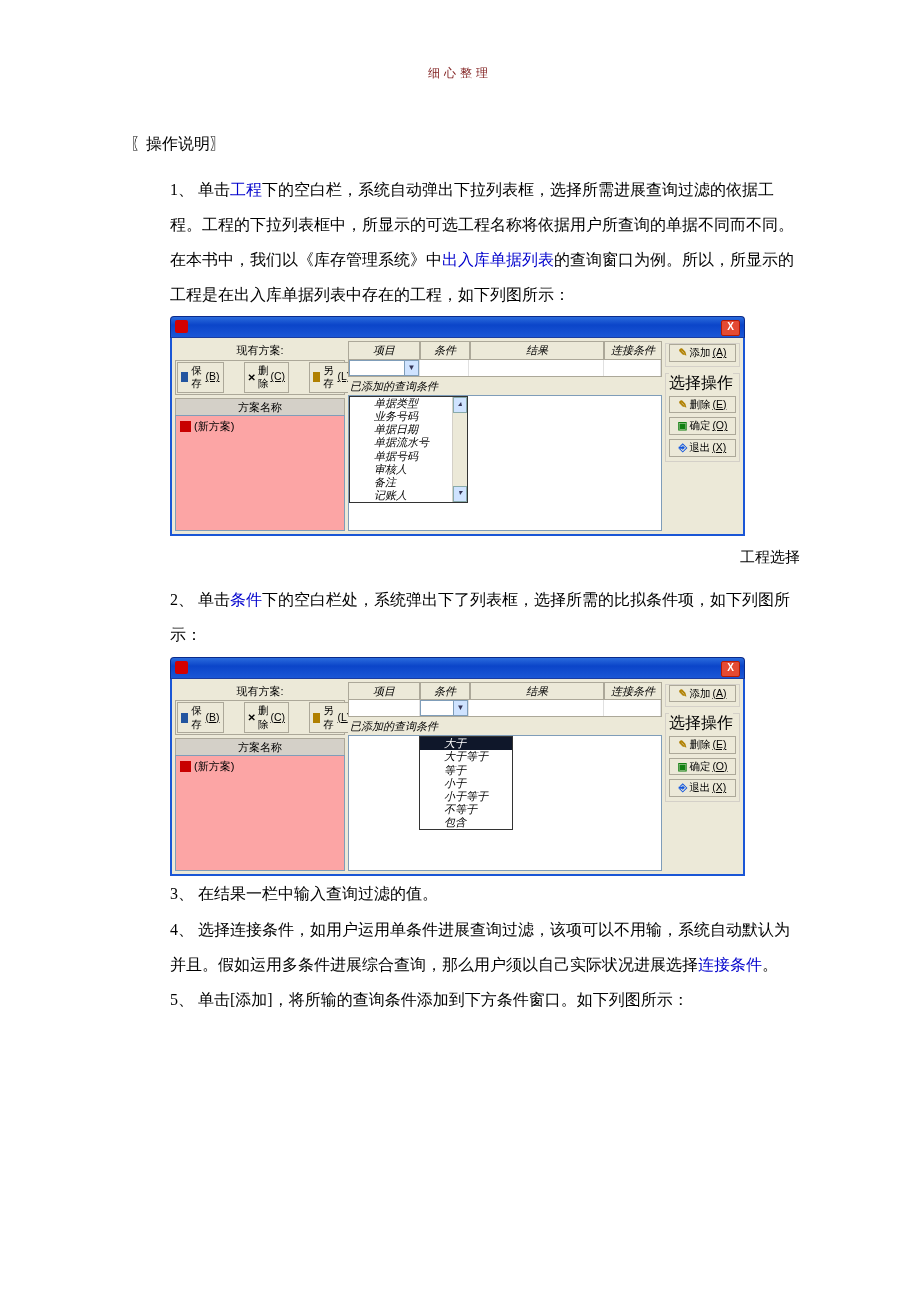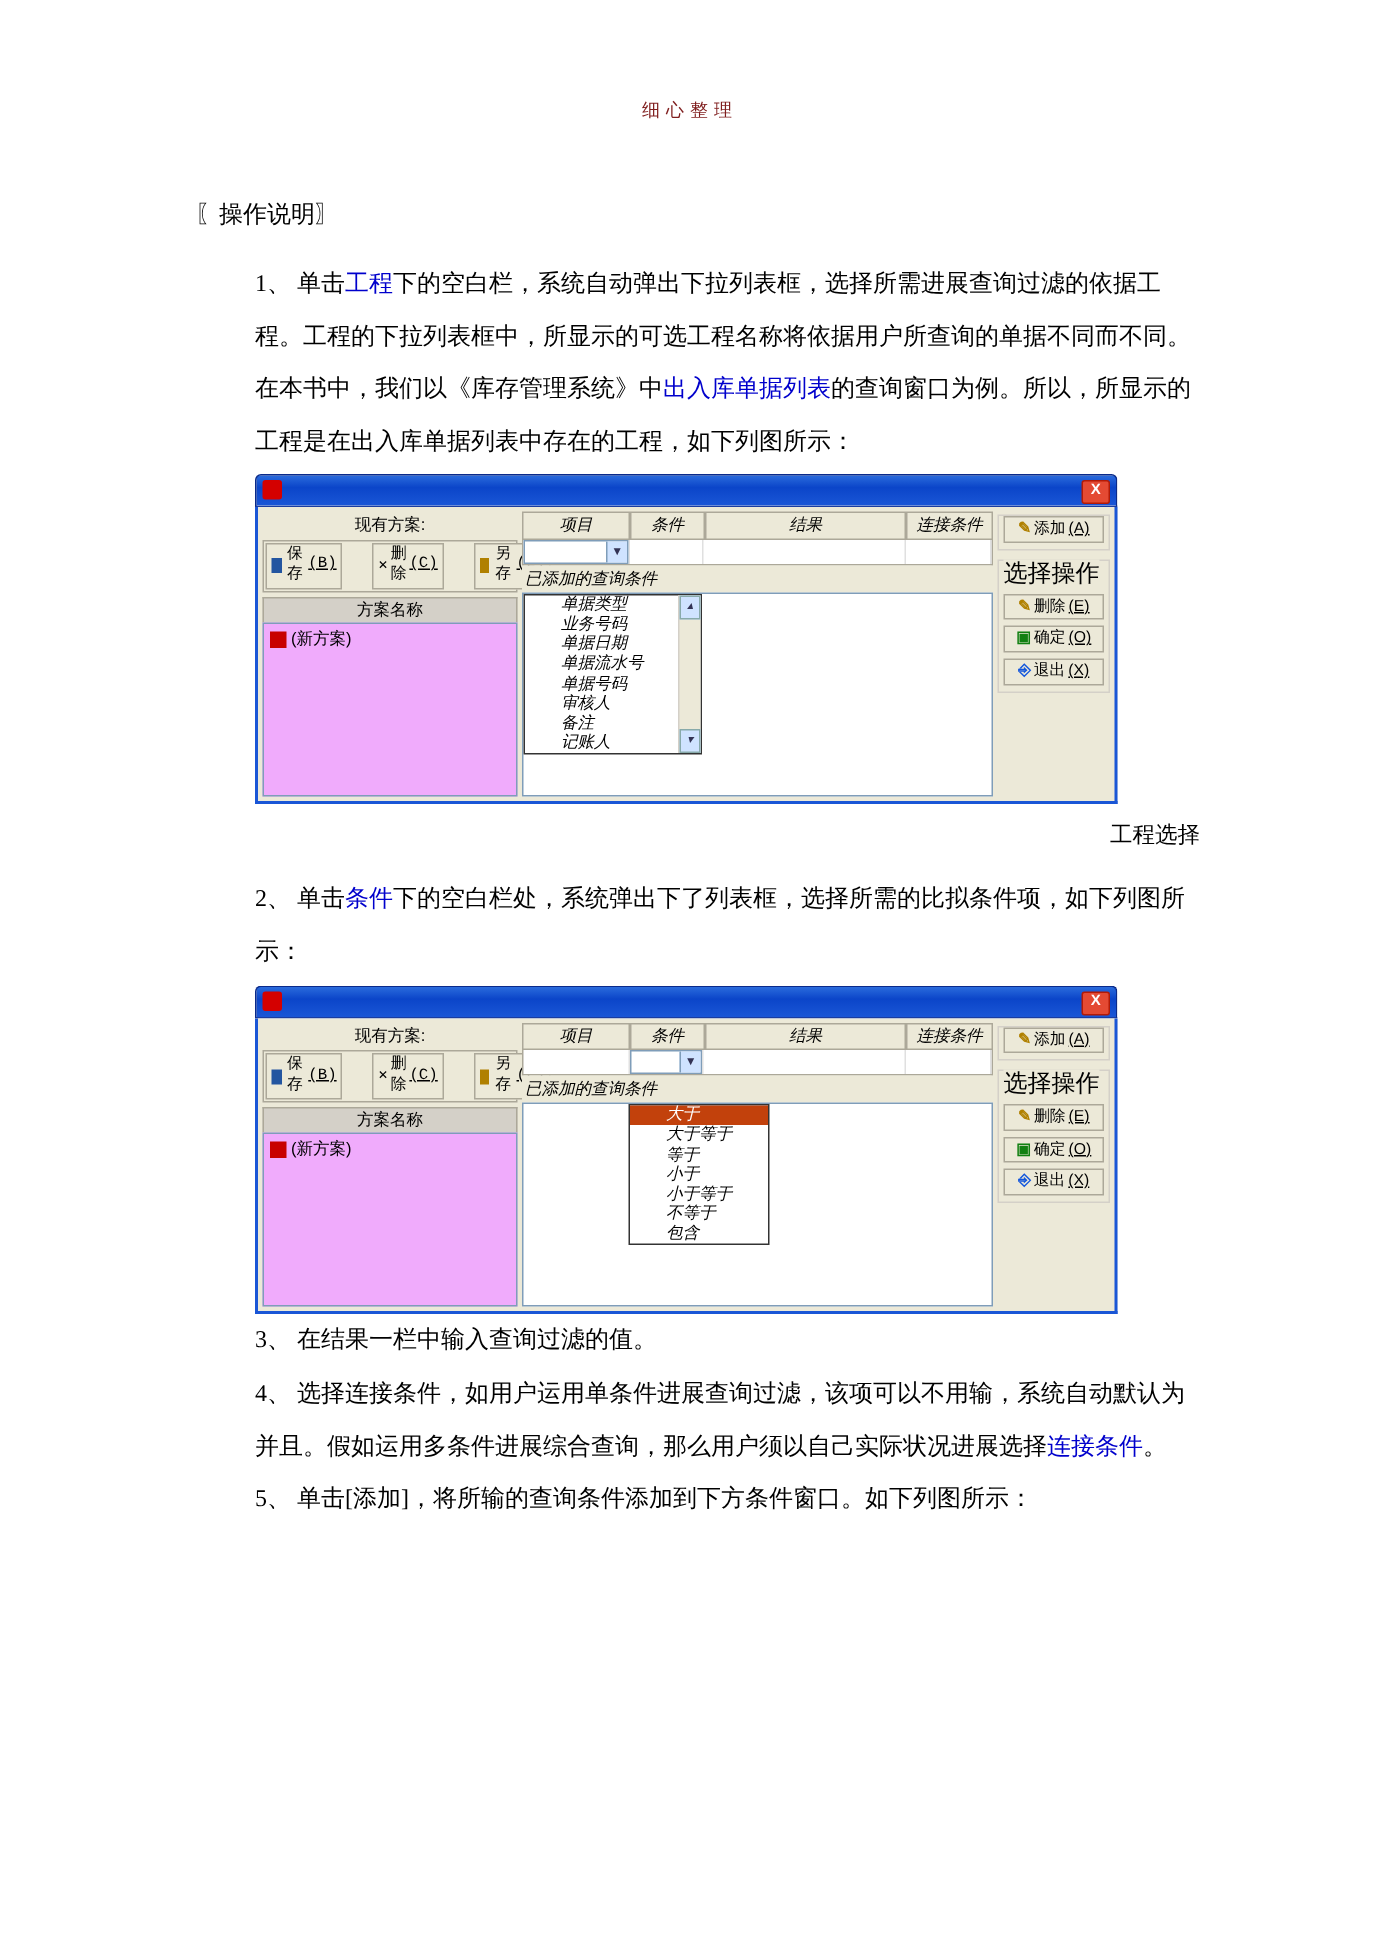--- a/index.html
+++ b/index.html
@@ -99,21 +99,20 @@
   .ss-top-label {
     padding: 2px 4px;
   }
   .ss-toolbar {
     display: flex;
     gap: 20px;
     padding: 1px;
     border: 1px solid #aca899;
     background: #ece9d8;
     margin-bottom: 3px;
-    font-family: Liberation Mono, monospace;
   }
   .ss-btn {
     border: 1px solid #aca899;
     background: #ece9d8;
     padding: 1px 3px;
     font-size: 10.5px;
     display: inline-flex;
     align-items: center;
     gap: 2px;
     cursor: pointer;
@@ -127,21 +126,21 @@
   .icon-ok { color: #118011; font-weight: bold; }
   .icon-exit { color: #1155dd; font-weight: bold; }
   .ss-plan-header {
     background: #d4d0c8;
     border: 1px solid #aca899;
     border-bottom: none;
     padding: 1px 4px;
   }
   .ss-plan-list {
     flex: 1;
-    background: #f0abfc;
+    background: #fca5a5;
     border: 1px solid #7f9db9;
     min-height: 110px;
     padding: 2px;
   }
   .ss-plan-item {
     display: flex;
     align-items: center;
     gap: 3px;
     padding: 1px 2px;
   }
@@ -277,21 +276,21 @@
   .dd-cond {
     left: 70px;
     min-width: 55px;
   }
   .dd-proj {
     left: 0;
     min-width: 60px;
     padding-right: 14px;
   }
   .sel-blue {
-    background: #c2410c;
+    background: #0f172a;
     color: #fff;
   }
 </style>
 </head>
 <body>
 
 <div class="page">
   <div class="header-label">细心整理</div>
 
   <div class="section-title">〖操作说明〗</div>

